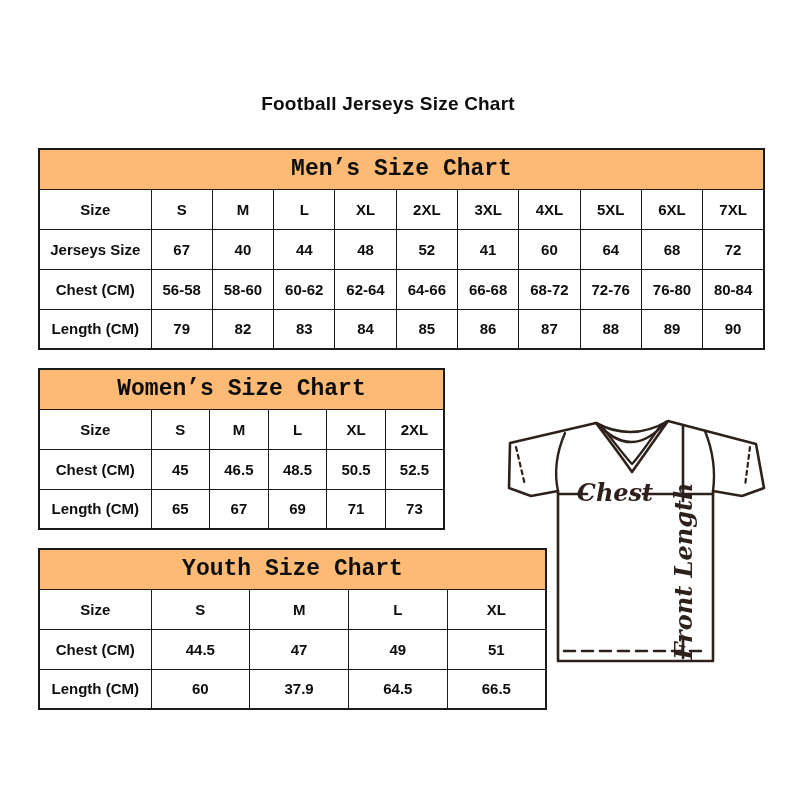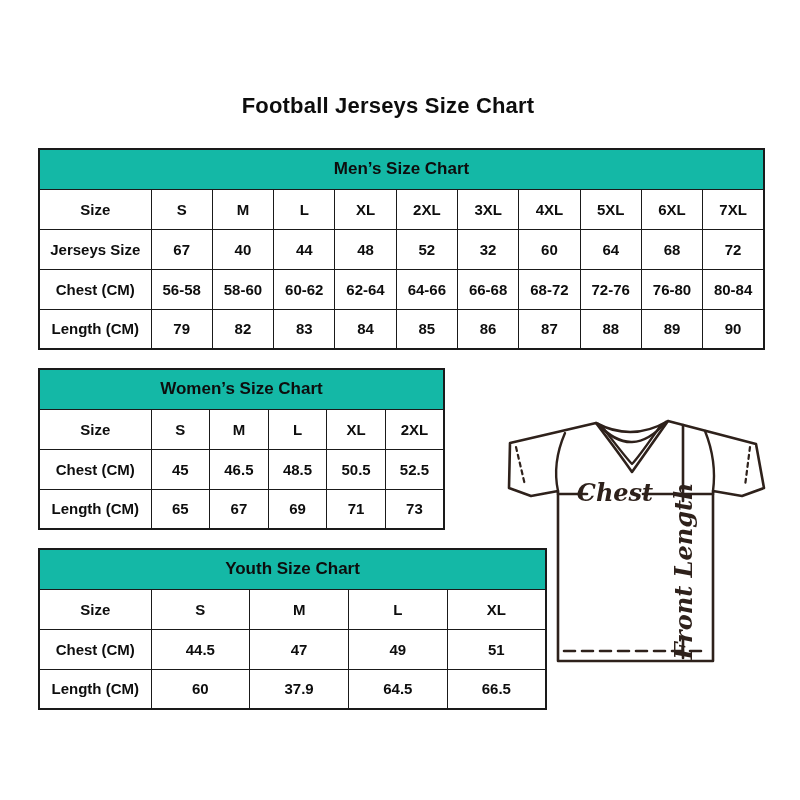--- a/index.html
+++ b/index.html
@@ -13,21 +13,21 @@
     position: relative;
     width: 800px; height: 800px;
     background: #ffffff;
     overflow: hidden;
   }
   .title {
     position: absolute;
     top: 93px; left: 0;
     width: 776px;
     text-align: center;
-    font-size: 22px;
+    font-size: 19px;
     font-weight: bold;
     color: #0d0d0d;
     letter-spacing: 0.2px;
   }
   .tbl { position: absolute; }
   .tbl table {
     border-collapse: collapse;
     table-layout: fixed;
     width: 100%;
     border: 2px solid #1a1a1a;
@@ -39,22 +39,23 @@
     text-align: center;
     vertical-align: middle;
     font-weight: bold;
     font-size: 15px;
     color: #0d0d0d;
     background: #ffffff;
     overflow: hidden;
     white-space: nowrap;
   }
   .tbl th.tbl-title {
-    background: #14b8a6;
-    font-size: 17px;
+    background: #fdba74;
+    font-size: 23px;
+    font-family: Liberation Mono, monospace;
   }
   .tbl-men   { left: 38px; top: 148px; width: 727px; }
   .tbl-women { left: 38px; top: 368px; width: 407px; }
   .tbl-youth { left: 38px; top: 548px; width: 509px; }
   .jersey {
     position: absolute;
     left: 503px; top: 411px;
     width: 266px; height: 258px;
   }
   .jersey text {
@@ -105,21 +106,21 @@
             <td>6XL</td>
             <td>7XL</td>
           </tr>
           <tr>
             <th>Jerseys Size</th>
             <td>67</td>
             <td>40</td>
             <td>44</td>
             <td>48</td>
             <td>52</td>
-            <td>32</td>
+            <td>41</td>
             <td>60</td>
             <td>64</td>
             <td>68</td>
             <td>72</td>
           </tr>
           <tr>
             <th>Chest (CM)</th>
             <td>56-58</td>
             <td>58-60</td>
             <td>60-62</td>

